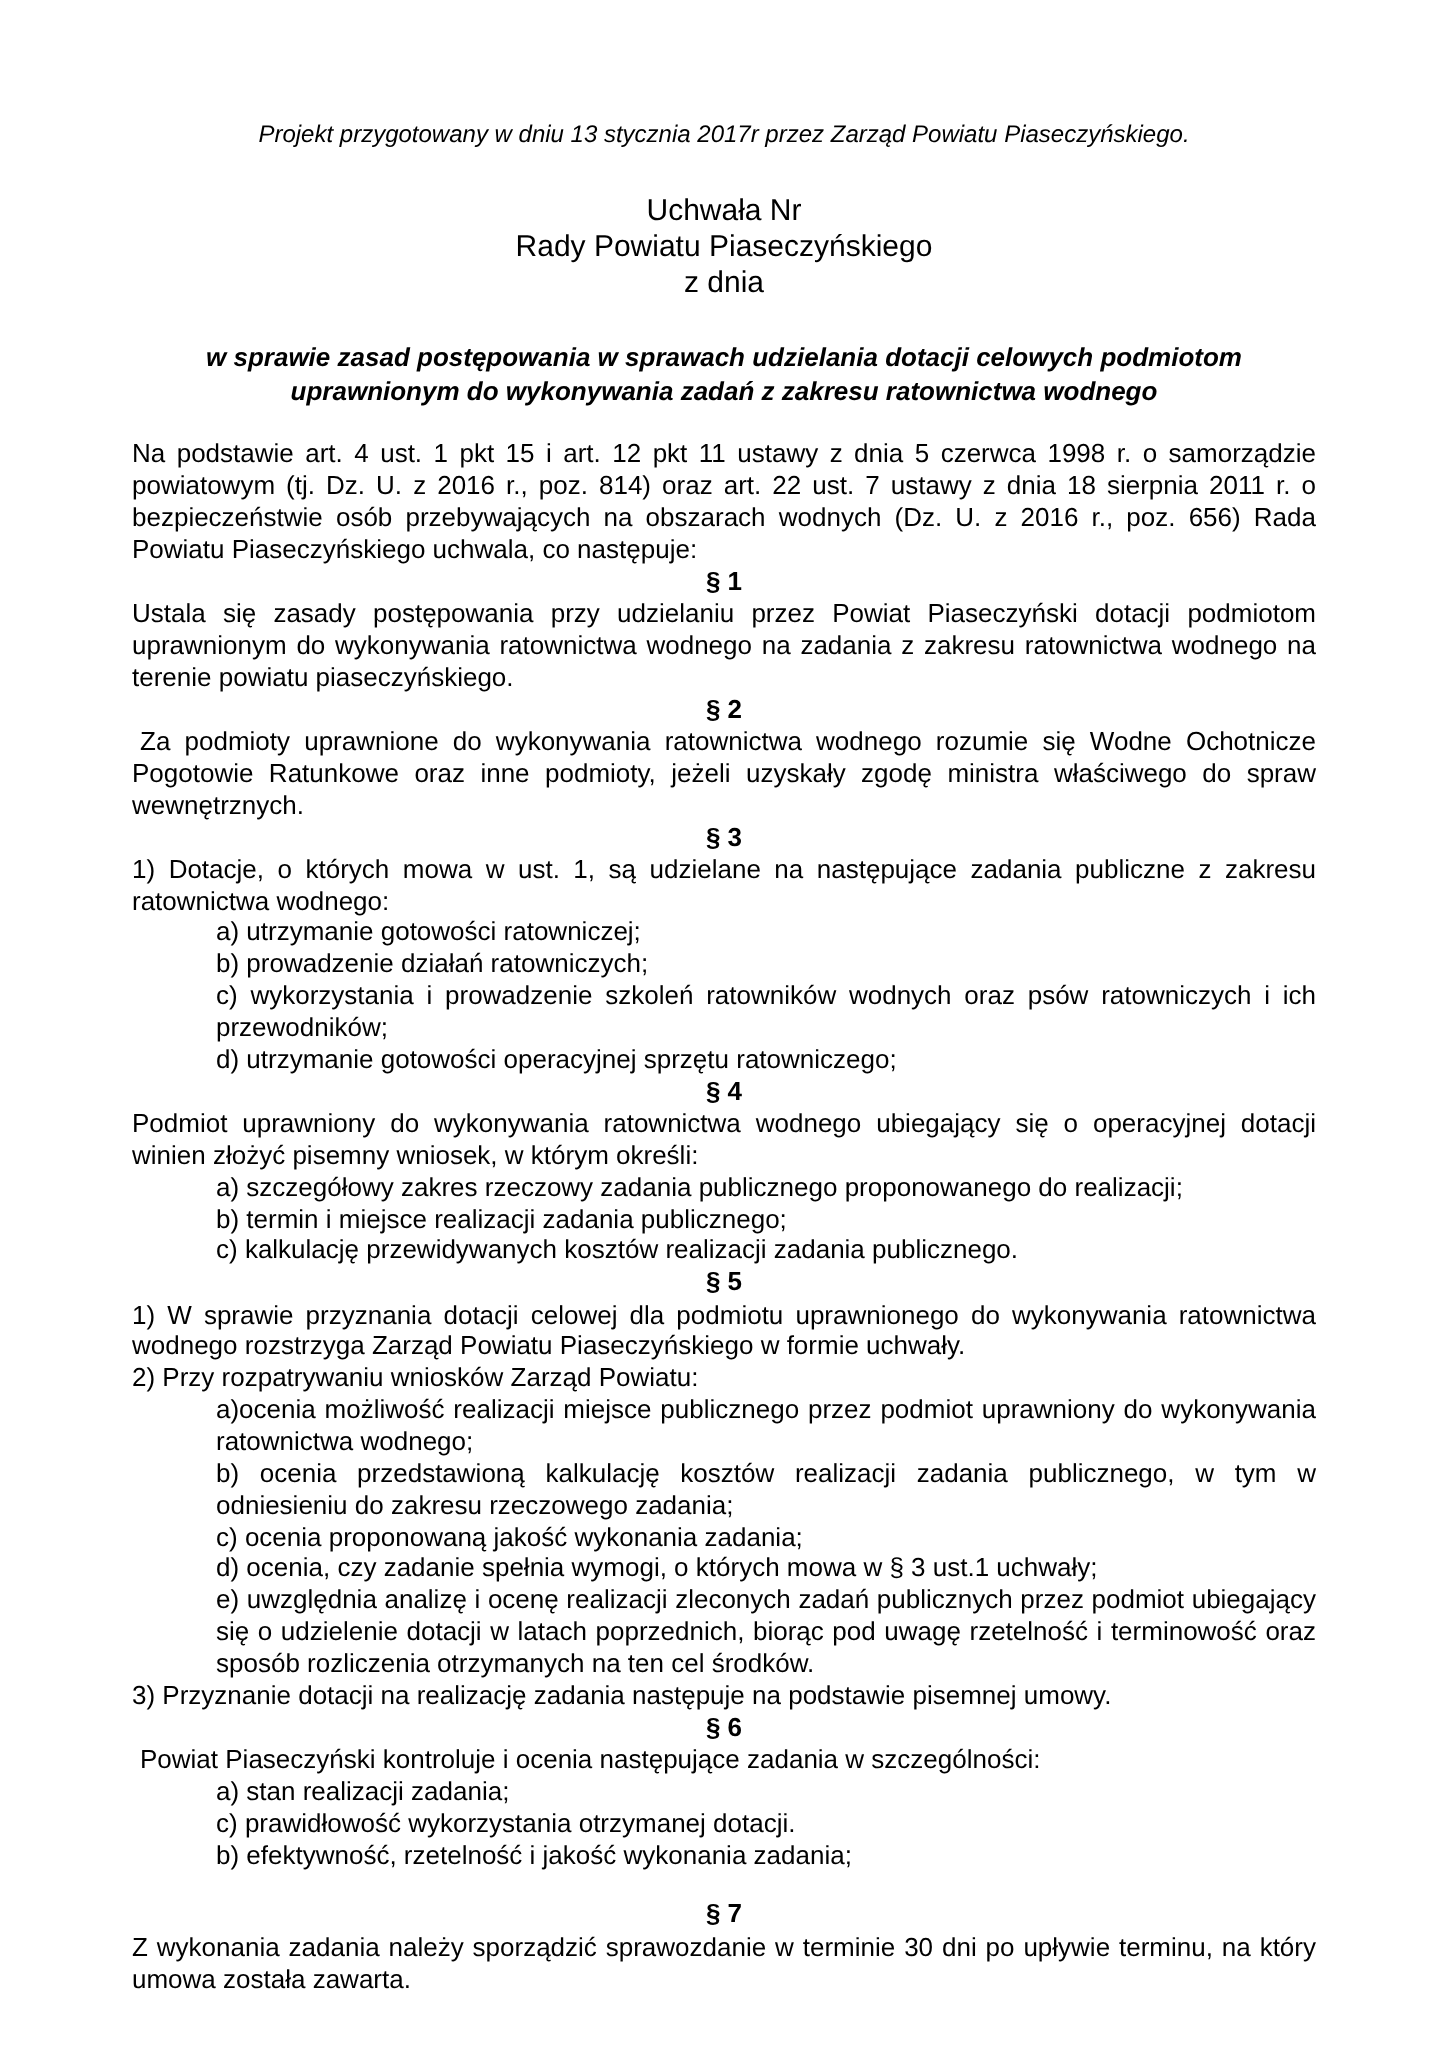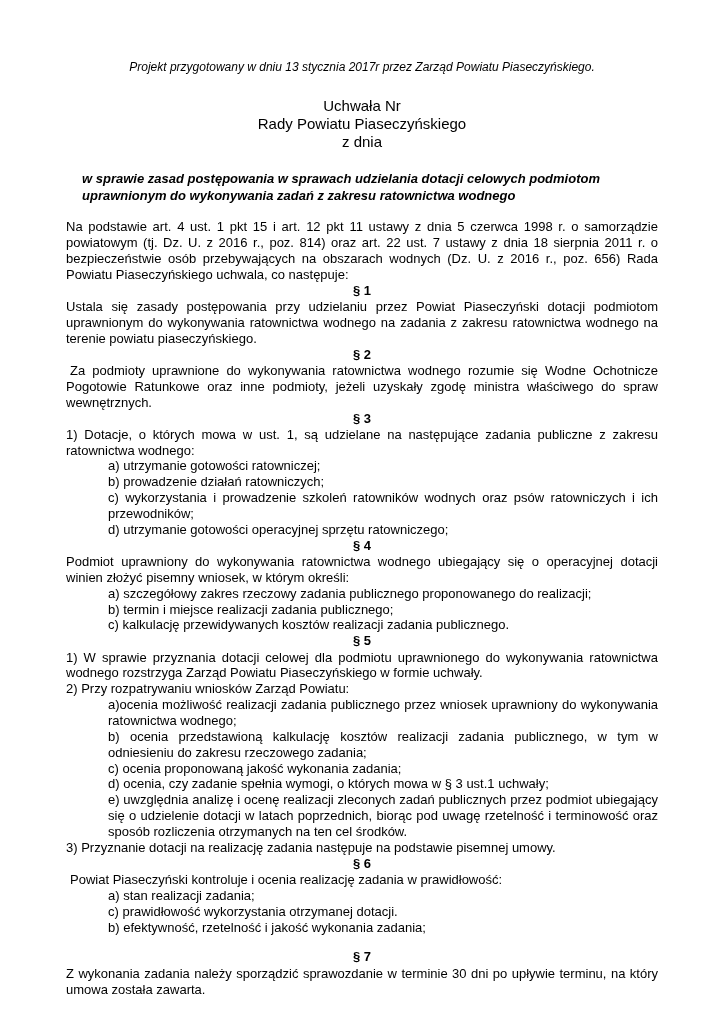--- a/index.html
+++ b/index.html
@@ -27,20 +27,21 @@
   }
   .doc-title {
     text-align: center;
     font-size: 15px;
     line-height: 1.2;
     margin: 0 0 20px 0;
     font-weight: normal;
   }
   .doc-title .title-line { display: block; }
   .subject {
+    text-align: center;
     font-weight: bold;
     font-style: italic;
     margin: 12px 16px 15px 16px;
     line-height: 1.3;
   }
   .preamble {
     text-align: justify;
     margin: 0;
   }
   .section { margin: 0; }
@@ -103,31 +104,31 @@
     <p class="para">Podmiot uprawniony do wykonywania ratownictwa wodnego ubiegający się o operacyjnej dotacji winien złożyć pisemny wniosek, w którym określi:</p>
     <p class="item">a) szczegółowy zakres rzeczowy zadania publicznego proponowanego do realizacji;</p>
     <p class="item">b) termin i miejsce realizacji zadania publicznego;</p>
     <p class="item">c) kalkulację przewidywanych kosztów realizacji zadania publicznego.</p>
   </section>
 
   <section class="section">
     <p class="mark">§ 5</p>
     <p class="para">1) W sprawie przyznania dotacji celowej dla podmiotu uprawnionego do wykonywania ratownictwa wodnego rozstrzyga Zarząd Powiatu Piaseczyńskiego w formie uchwały.</p>
     <p class="para">2) Przy rozpatrywaniu wniosków Zarząd Powiatu:</p>
-    <p class="item">a)ocenia możliwość realizacji zadania publicznego przez wniosek uprawniony do wykonywania ratownictwa wodnego;</p>
+    <p class="item">a)ocenia możliwość realizacji miejsce publicznego przez podmiot uprawniony do wykonywania ratownictwa wodnego;</p>
     <p class="item">b) ocenia przedstawioną kalkulację kosztów realizacji zadania publicznego, w tym w odniesieniu do zakresu rzeczowego zadania;</p>
     <p class="item">c) ocenia proponowaną jakość wykonania zadania;</p>
     <p class="item">d) ocenia, czy zadanie spełnia wymogi, o których mowa w § 3 ust.1 uchwały;</p>
     <p class="item">e) uwzględnia analizę i ocenę realizacji zleconych zadań publicznych przez podmiot ubiegający się o udzielenie dotacji w latach poprzednich, biorąc pod uwagę rzetelność i terminowość oraz sposób rozliczenia otrzymanych na ten cel środków.</p>
     <p class="para">3) Przyznanie dotacji na realizację zadania następuje na podstawie pisemnej umowy.</p>
   </section>
 
   <section class="section">
     <p class="mark">§ 6</p>
-    <p class="para indent1">Powiat Piaseczyński kontroluje i ocenia realizację zadania w prawidłowość:</p>
+    <p class="para indent1">Powiat Piaseczyński kontroluje i ocenia następujące zadania w szczególności:</p>
     <p class="item">a) stan realizacji zadania;</p>
     <p class="item">c) prawidłowość wykorzystania otrzymanej dotacji.</p>
     <p class="item">b) efektywność, rzetelność i jakość wykonania zadania;</p>
   </section>
 
   <section class="section space-before">
     <p class="mark">§ 7</p>
     <p class="para">Z wykonania zadania należy sporządzić sprawozdanie w terminie 30 dni po upływie terminu, na który umowa została zawarta.</p>
   </section>
 

